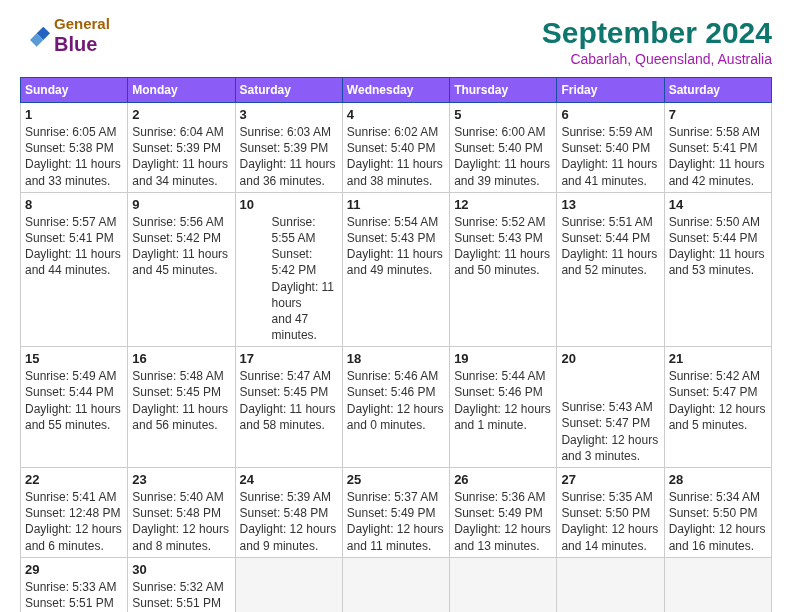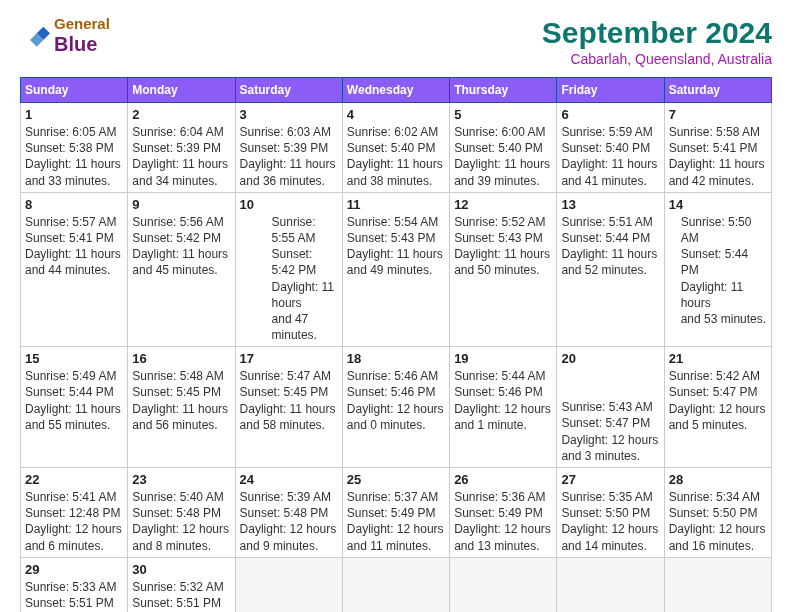--- a/index.html
+++ b/index.html
@@ -222,21 +222,21 @@
           </td>
           <td>
             <span class="day-num">13</span>
             <div class="day-info" style="white-space: pre-line;">Sunrise: 5:51 AM
 Sunset: 5:44 PM
 Daylight: 11 hours
 and 52 minutes.</div>
           </td>
           <td>
             <span class="day-num">14</span>
-            <div class="day-info" style="white-space: pre-line; margin-left: 12px;">Sunrise: 5:50 AM
+            <div class="day-info" style="white-space: pre-line;">Sunrise: 5:50 AM
 Sunset: 5:44 PM
 Daylight: 11 hours
 and 53 minutes.</div>
           </td>
         </tr>
         <tr>
           <td>
             <span class="day-num">15</span>
             <div class="day-info" style="white-space: pre-line;">Sunrise: 5:49 AM
 Sunset: 5:44 PM

